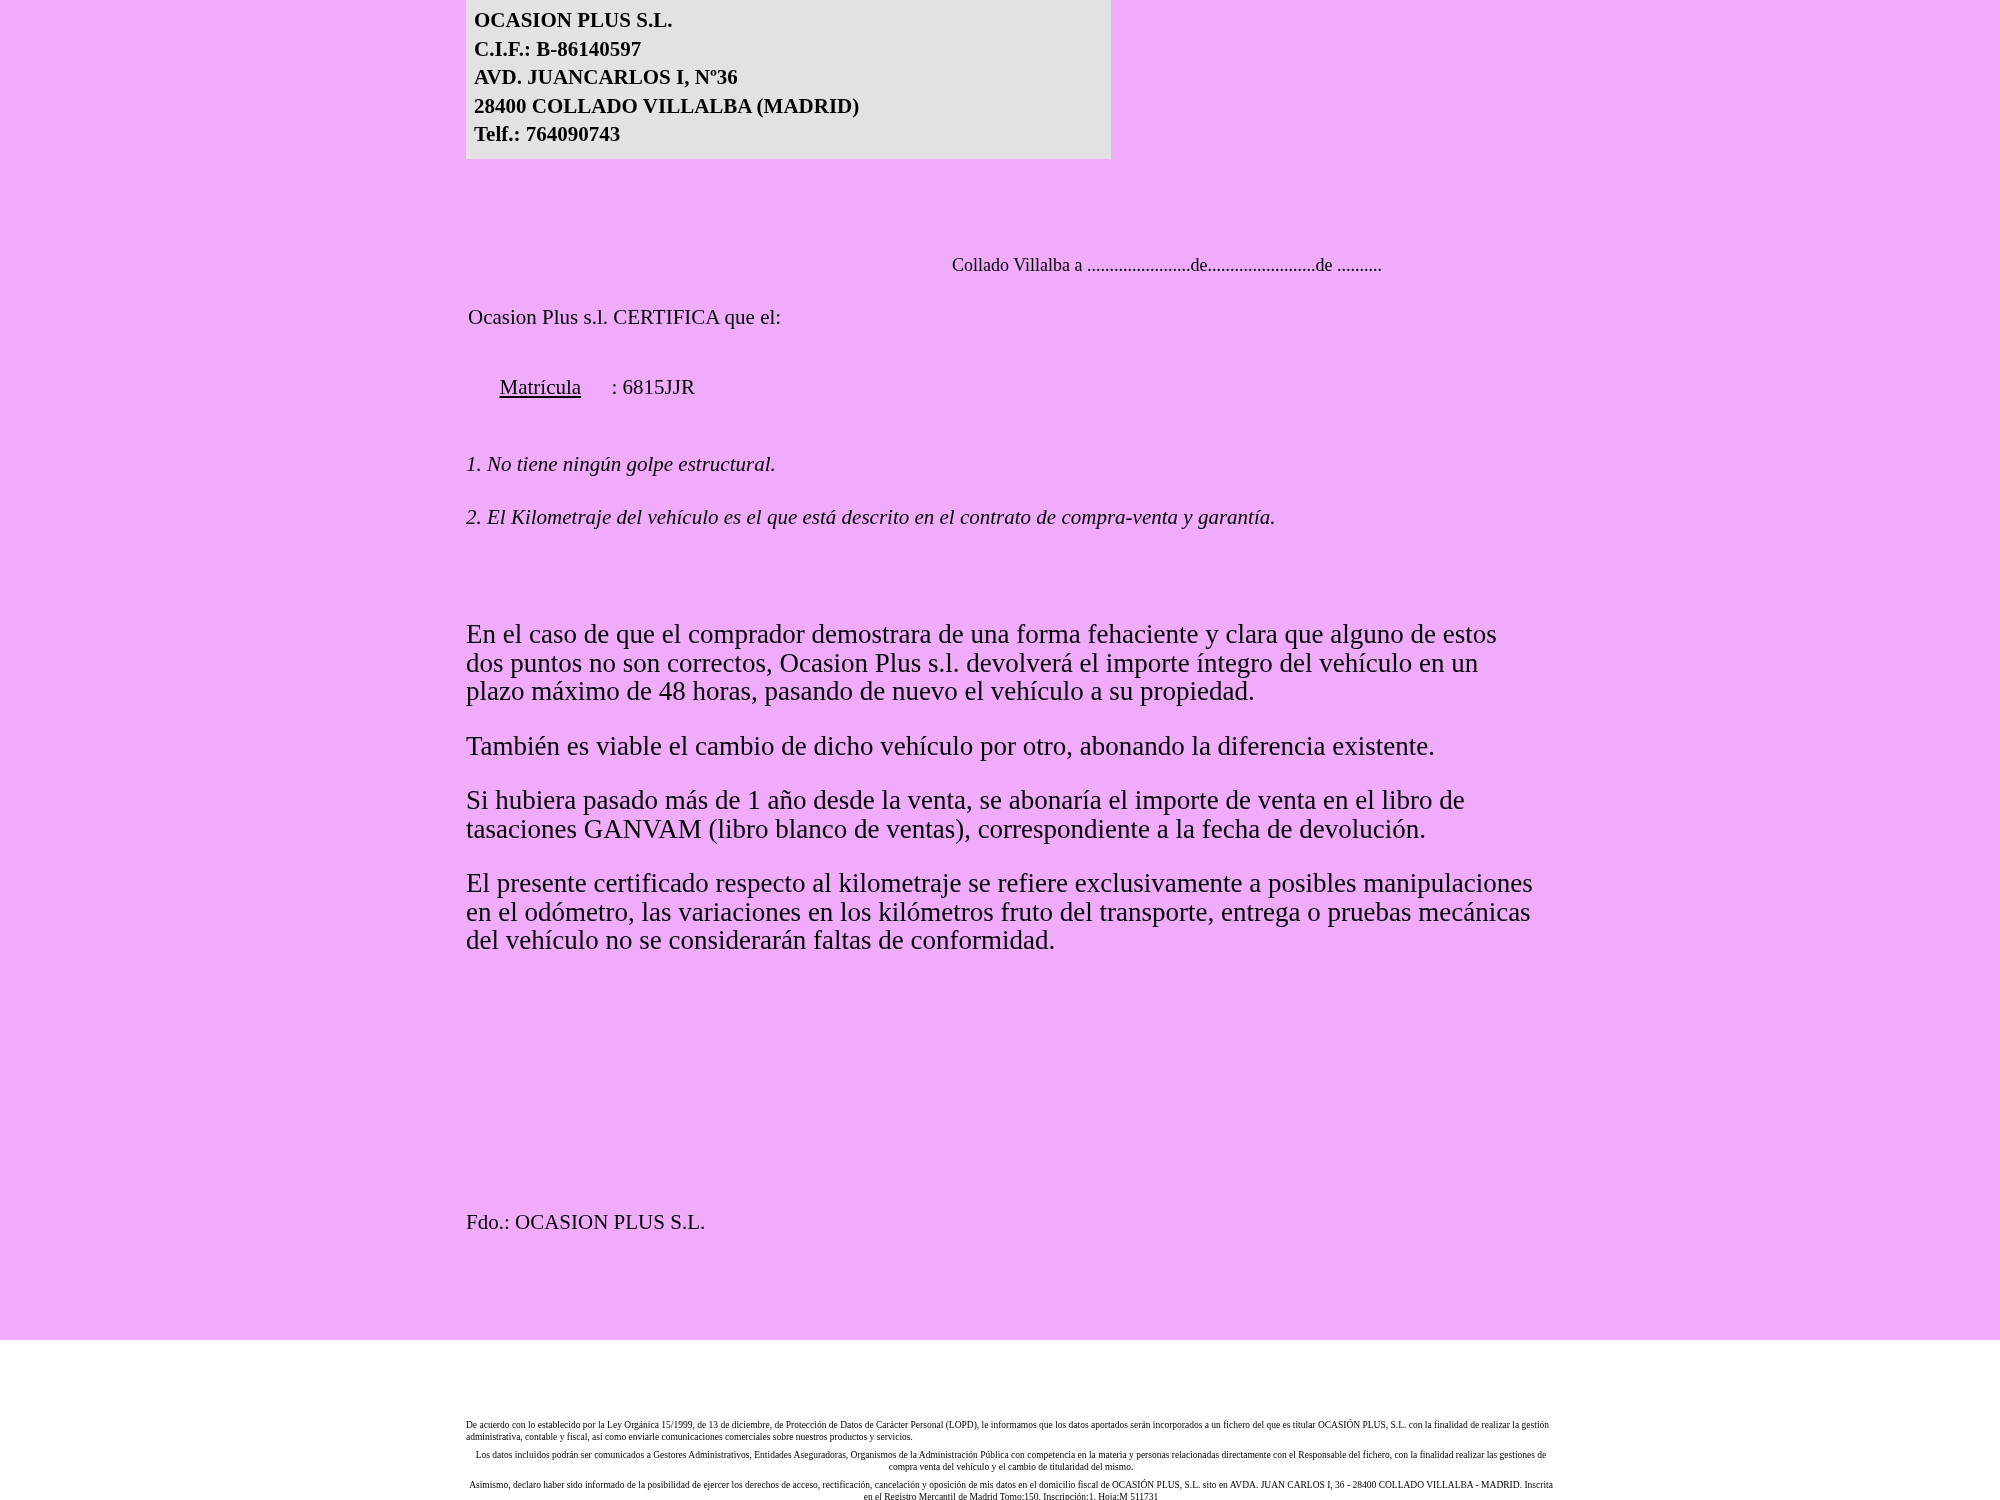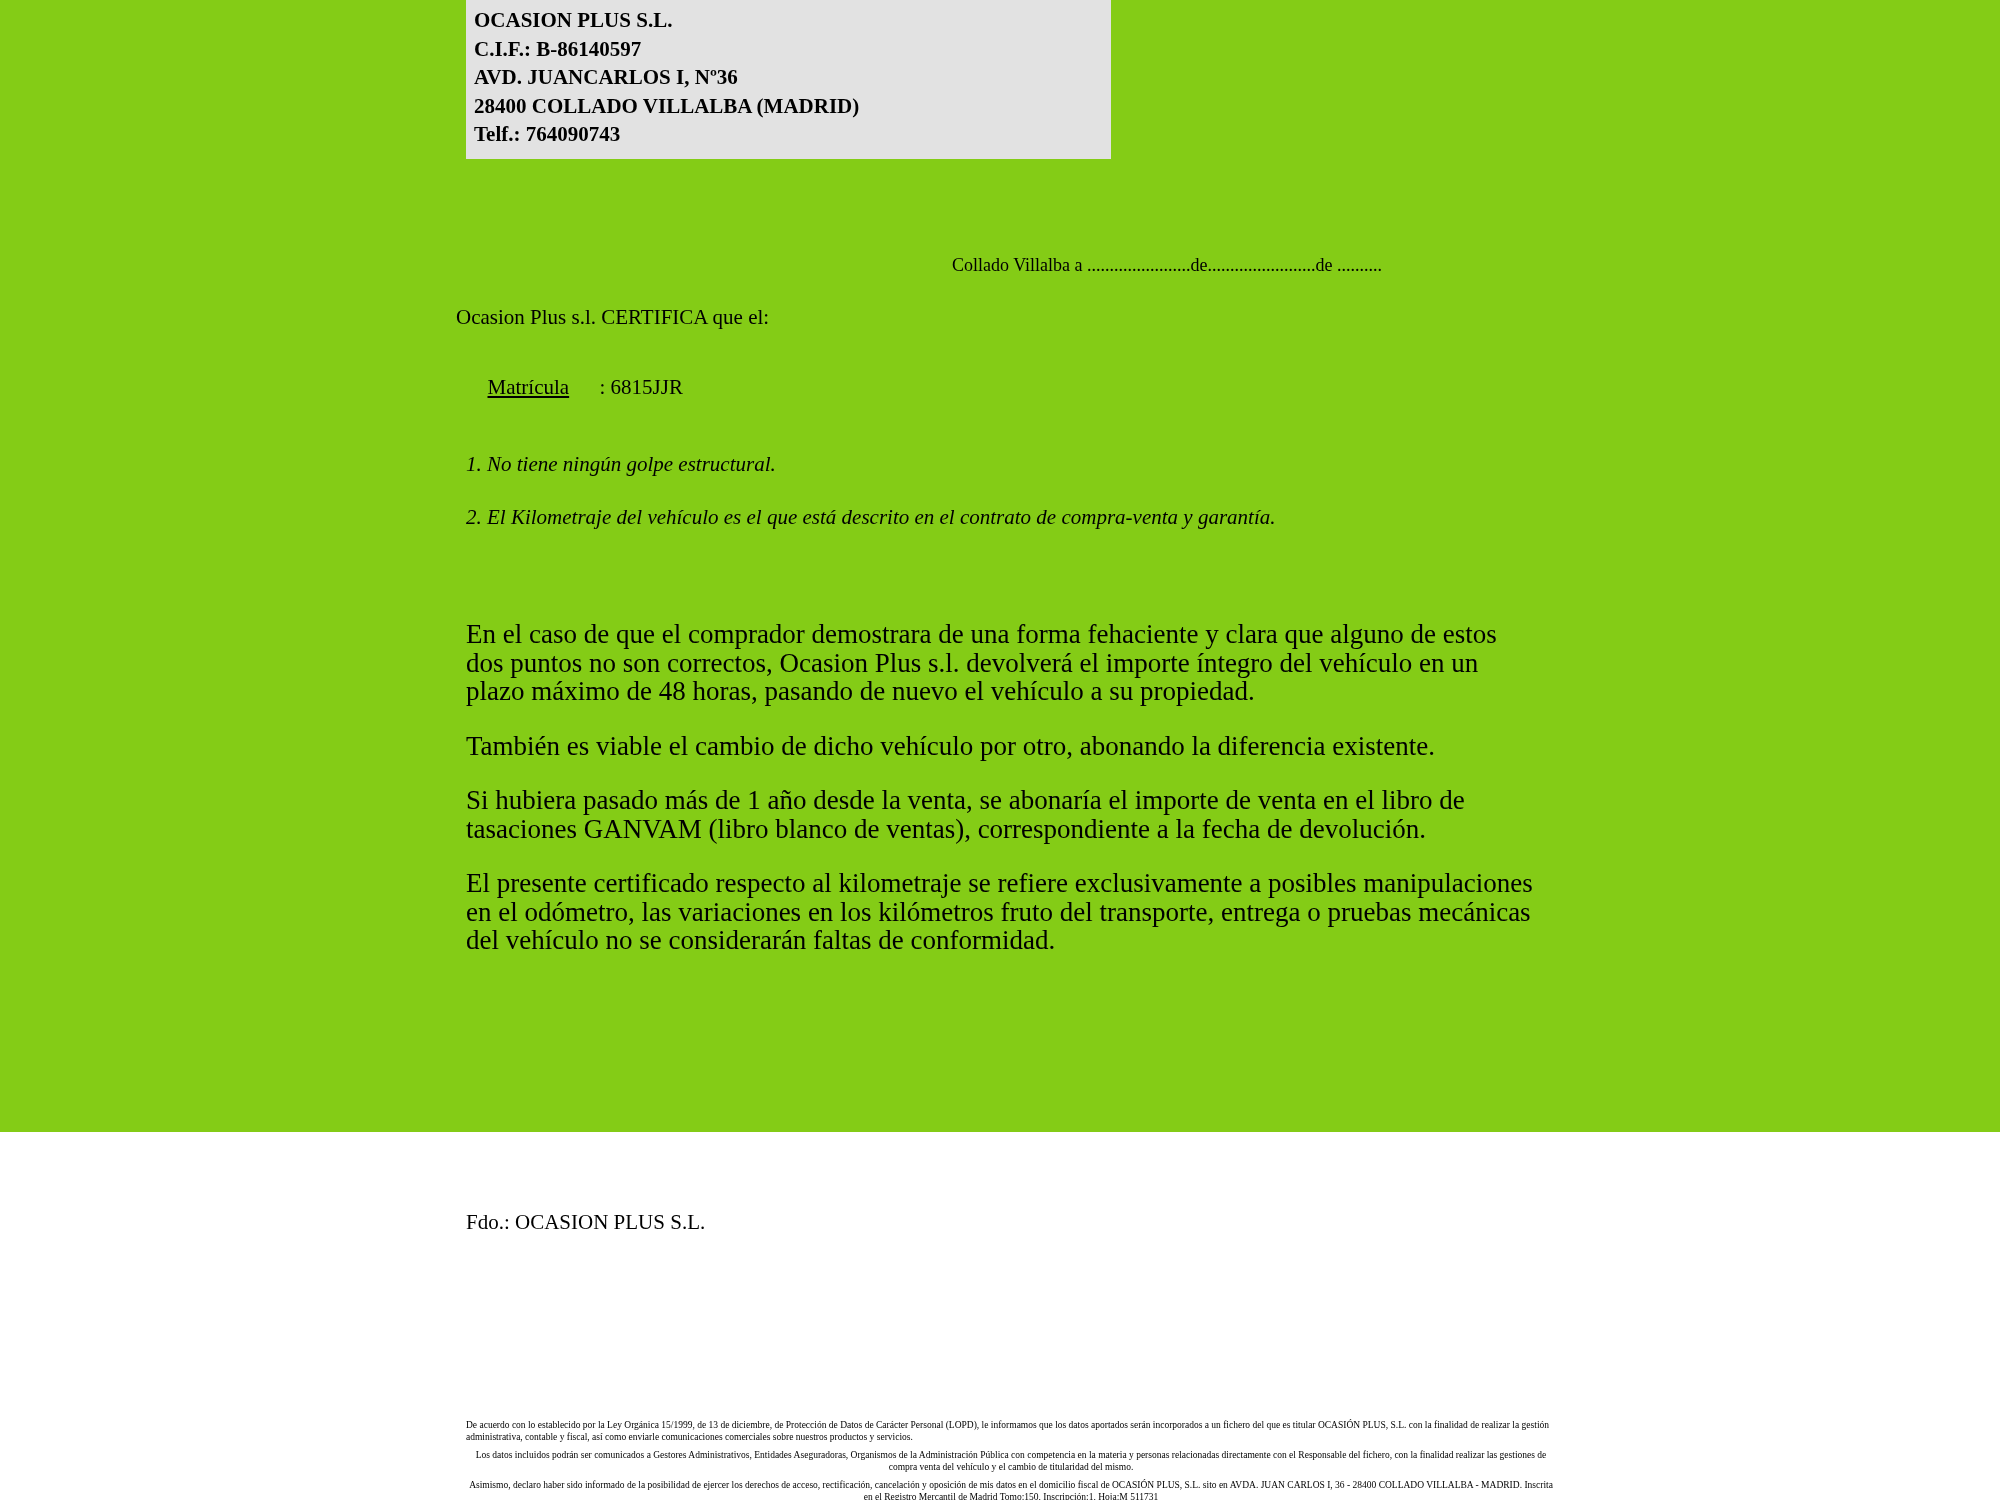--- a/index.html
+++ b/index.html
@@ -13,22 +13,22 @@
     font-family: "Liberation Serif", serif;
     color: #000000;
     position: relative;
     overflow: hidden;
   }
   .page {
     position: absolute;
     left: 0;
     top: 0;
     width: 2000px;
-    height: 1132px;
-    background: #84cc16;
+    height: 1340px;
+    background: #f0abfc;
   }
 
   
   .letterhead {
     position: absolute;
     left: 466px;
     top: 0px;
     width: 645px;
     padding: 6px 0 10px 0;
     background: #e2e2e2;
@@ -50,21 +50,21 @@
     top: 252px;
     font-size: 18px;
     line-height: 26px;
     white-space: pre;
     text-align: center;
   }
 
   
   .certify {
     position: absolute;
-    left: 456px;
+    left: 468px;
     top: 300px;
     font-size: 21px;
     line-height: 35px;
   }
   .certify .row {
     white-space: pre;
   }
   .lbl-underline {
     text-decoration: underline;
   }

